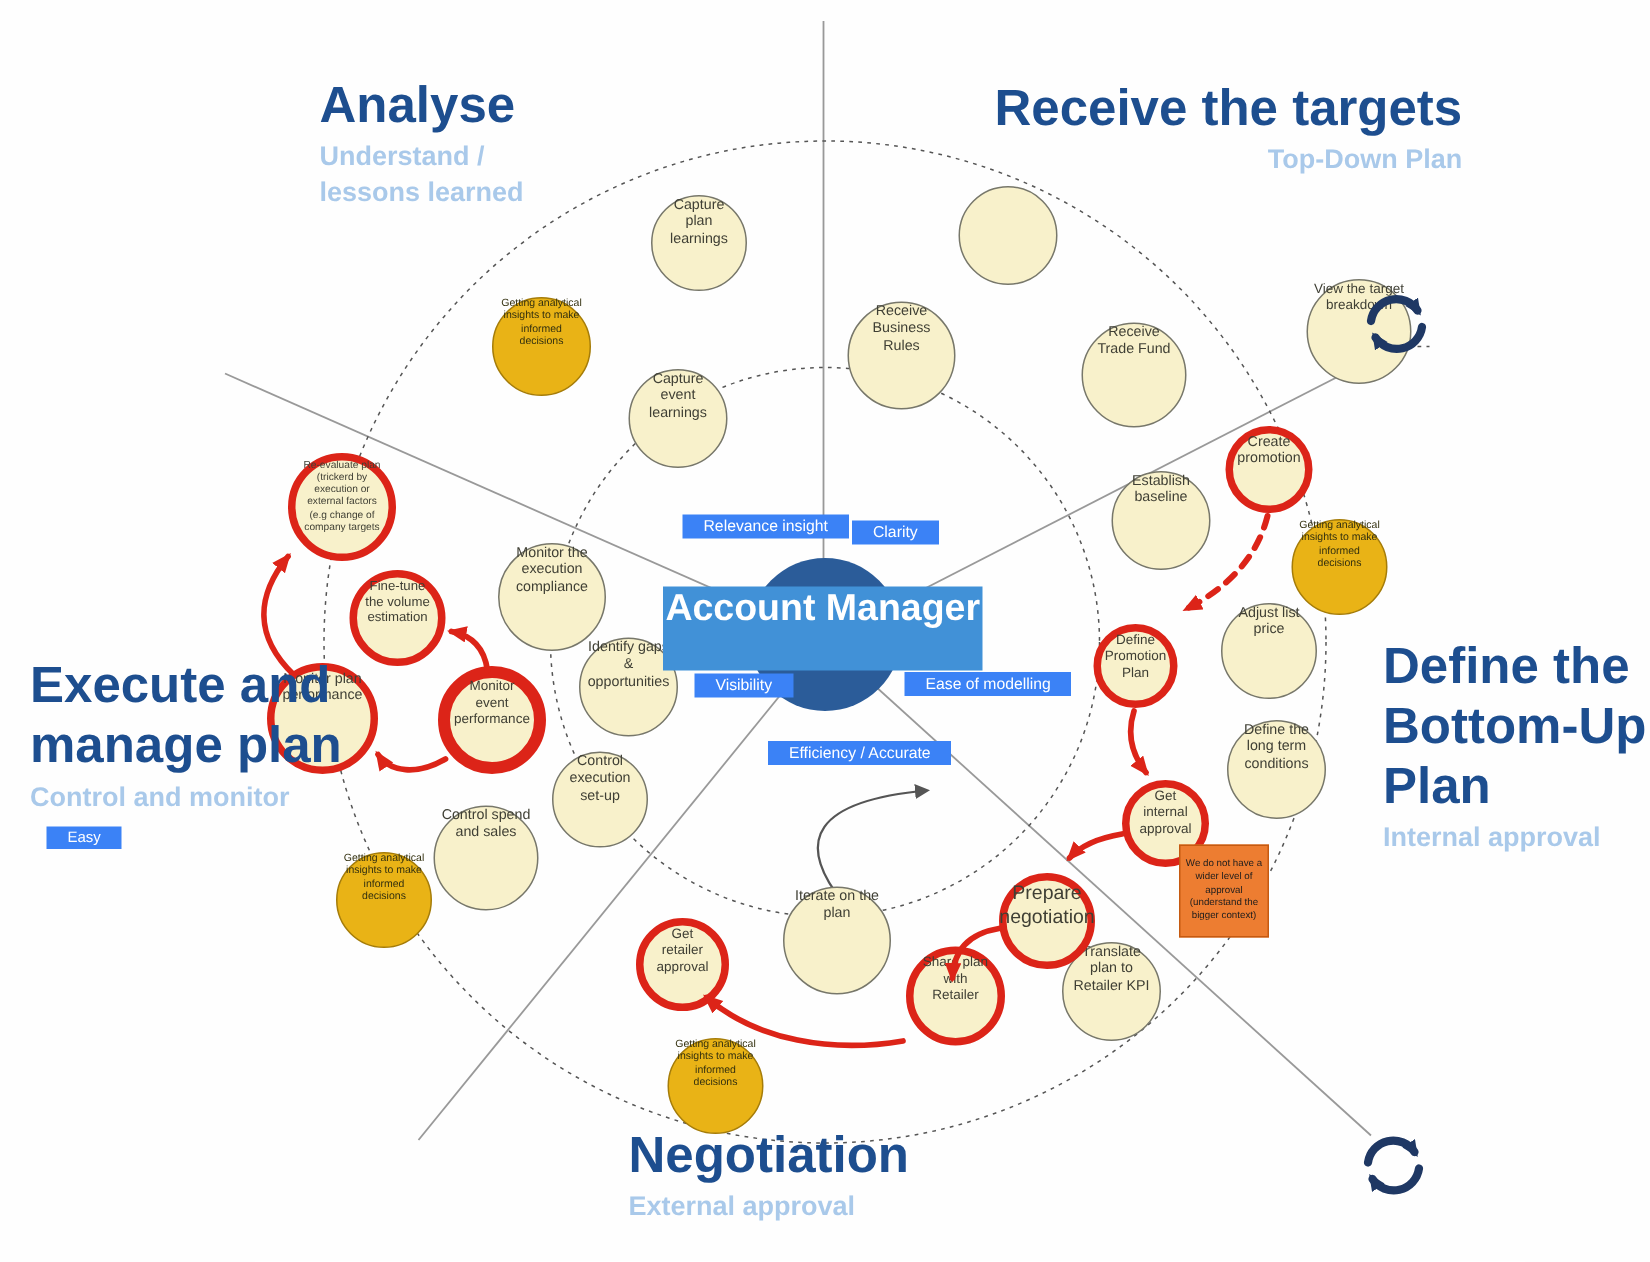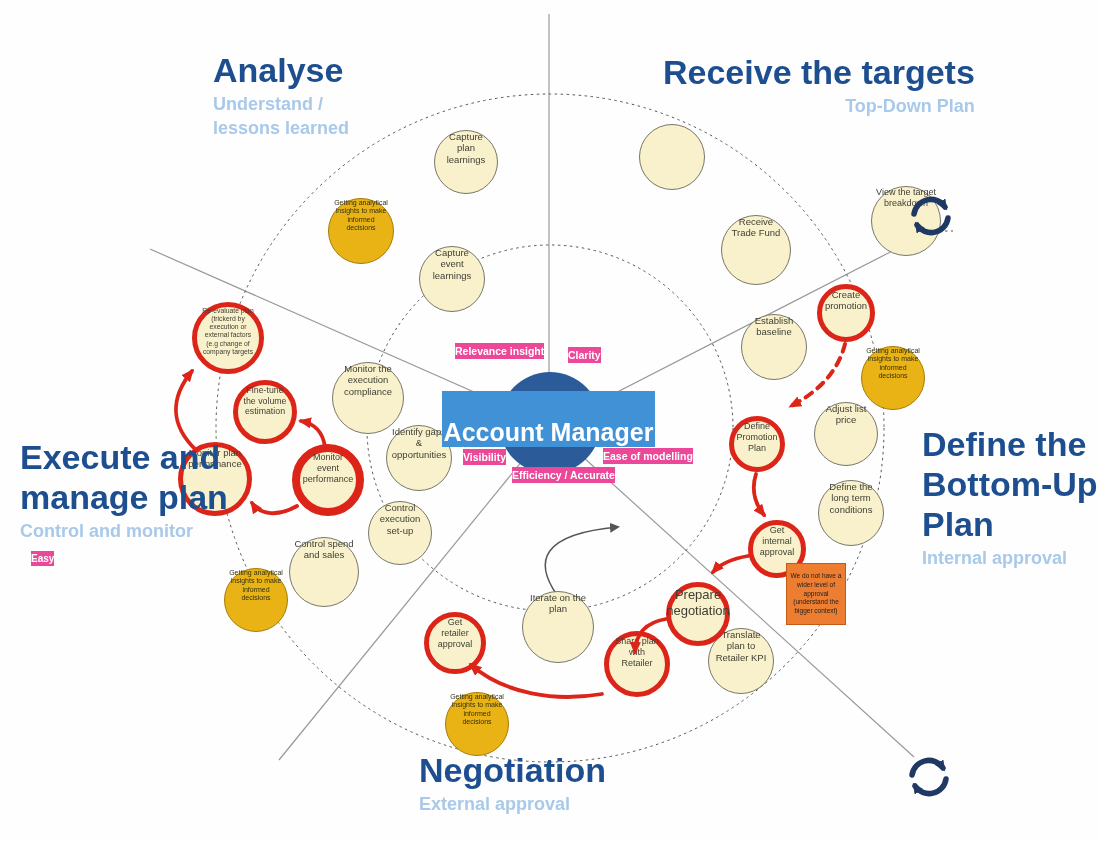--- a/index.html
+++ b/index.html
@@ -9,27 +9,27 @@
   .layer{position:absolute;left:0;top:0;width:1100px;height:841px;}
   
   .node{position:absolute;border-radius:50%;display:flex;align-items:flex-start;justify-content:center;
         text-align:center;box-sizing:border-box;color:#3f3f34;font-size:9.5px;line-height:1.2;}
   .node span{display:block;padding:0 4px;}
   .plain,.empty{background:#f8f1cb;border:1.2px solid #77776a;}
   .gold{background:#e9b316;border:1.2px solid #a57c08;font-size:7px;color:#33300f;}
   .ring{background:#f8f1cb;border:5px solid #dc2418;}
   .ring-thick{background:#f8f1cb;border:8px solid #dc2418;}
   
-  .vtag{position:absolute;background:#ec4899;color:#fff;font-weight:bold;font-size:10.5px;
-        padding:2px 0;white-space:nowrap;}
+  .vtag{position:absolute;background:#3b82f6;color:#fff;font-weight:normal;font-size:10.5px;
+        padding:2px 14px;white-space:nowrap;}
   
   .hub-circle{position:absolute;left:499px;top:372px;width:102px;height:102px;border-radius:50%;
         background:#2b5c99;}
   .hub-rect{position:absolute;left:442px;top:391px;width:213px;height:56px;background:#4191d7;
-        display:flex;align-items:flex-end;justify-content:center;color:#fff;font-weight:bold;font-size:25px;}
+        display:flex;align-items:flex-start;justify-content:center;color:#fff;font-weight:bold;font-size:25px;}
   
   .sec{position:absolute;}
   .sec-title{font-size:34px;font-weight:bold;color:#1d4e8f;white-space:pre-line;line-height:1.18;}
   .sec-sub{font-size:18px;font-weight:bold;color:#a9c9ea;white-space:pre-line;line-height:1.3;margin-top:3px;}
   #sec-analyse{left:213px;top:50px;}
   #sec-receive{left:663px;top:52px;text-align:right;}
   #sec-bottomup{left:922px;top:424px;}
   #sec-negotiation{left:419px;top:750px;width:260px;}
   #sec-execute{left:20px;top:437px;}
   #easy-badge{left:31px;top:551px;font-size:10px;}
@@ -70,20 +70,23 @@
       </div>
       <div class="node gold" style="left: 328px; top: 198px; height: 66px; width: 66px;">
         <span>Getting analytical insights to make informed decisions</span>
       </div>
       <div class="node plain" style="left: 419px; top: 246px; height: 66px; width: 66px;">
         <span>Capture event learnings</span>
       </div>
       <div class="node empty" style="left: 639px; top: 124px; height: 66px; width: 66px;">
         <span></span>
       </div>
+      <div class="node plain" style="left: 565px; top: 201px; height: 72px; width: 72px;">
+        <span>Receive Business Rules</span>
+      </div>
       <div class="node plain" style="left: 721px; top: 215px; height: 70px; width: 70px;">
         <span>Receive Trade Fund</span>
       </div>
       <div class="node plain" style="left: 871px; top: 186px; height: 70px; width: 70px; font-size: 9px;">
         <span>View the target breakdown</span>
       </div>
       <div class="node plain" style="left: 741px; top: 314px; height: 66px; width: 66px;">
         <span>Establish baseline</span>
       </div>
       <div class="node gold" style="left: 861px; top: 346px; height: 64px; width: 64px;">
@@ -158,21 +161,21 @@
   <div class="hub-circle"></div>
   <div class="hub-rect">
     <span>Account Manager</span>
   </div>
 
   <div class="layer" id="tags-layer">
       <div class="vtag" style="left: 455px; top: 343px;">Relevance insight</div>
       <div class="vtag" style="left: 568px; top: 347px;">Clarity</div>
       <div class="vtag" style="left: 463px; top: 449px;">Visibility</div>
       <div class="vtag" style="left: 603px; top: 448px;">Ease of modelling</div>
-      <div class="vtag" style="left: 512px; top: 467px; text-align: right;">Efficiency / Accurate</div>
+      <div class="vtag" style="left: 512px; top: 494px; text-align: right;">Efficiency / Accurate</div>
     </div>
   <div class="vtag" id="easy-badge">Easy</div>
 
   <svg class="layer" width="1100" height="841" style="pointer-events:none">
     <defs>
       <marker id="mRed" markerUnits="userSpaceOnUse" markerWidth="15" markerHeight="13" refX="10" refY="5.5" orient="auto">
           <path d="M0,0 L13,5.5 L0,11 z" fill="#dc2418"></path>
         </marker>
       <marker id="mNavy" markerUnits="userSpaceOnUse" markerWidth="14" markerHeight="12" refX="7" refY="5" orient="auto">
           <path d="M0,0 L11,5 L0,10 z" fill="#1f3864"></path>

